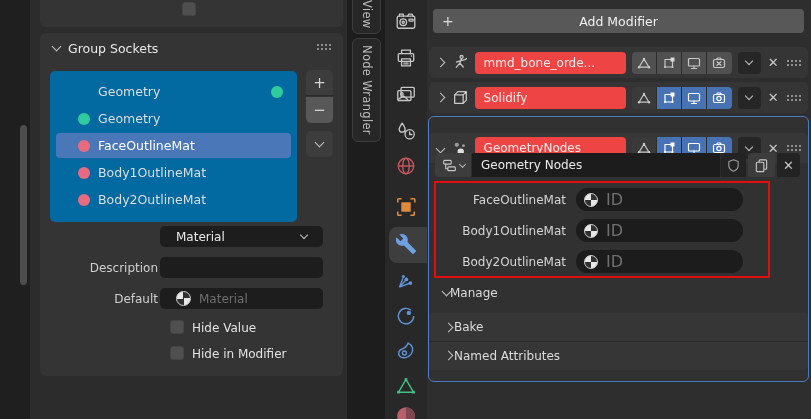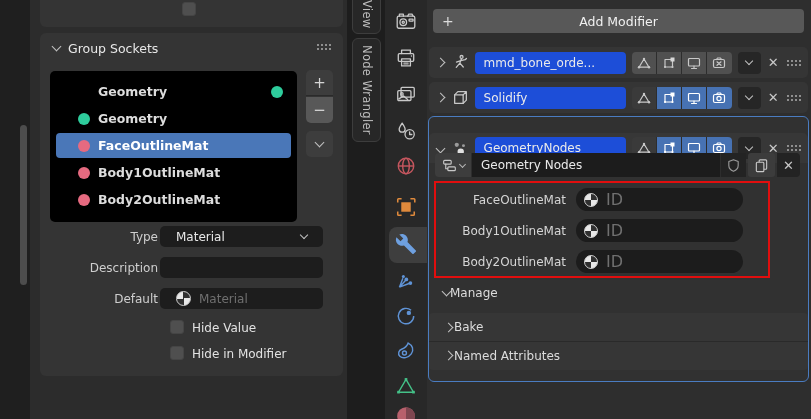--- a/index.html
+++ b/index.html
@@ -26,21 +26,21 @@
   .gs-title { position:absolute; left:28px; top:8px; font-size:12.5px; color:#e8e8e8; }
   .chev { display:inline-block; width:7px; height:7px;
     border-right:1.6px solid #c2c2c2; border-bottom:1.6px solid #c2c2c2; }
   .chev.down { transform:rotate(45deg); }
   .chev.right { transform:rotate(-45deg); }
   .grip { width:16px; height:8px;
     background-image:radial-gradient(circle,#8f8f8f 1.1px,transparent 1.4px);
     background-size:4px 4px; }
 
   .socket-list { position:absolute; left:10px; top:38px; width:247px; height:151px;
-    background:#000000; border-radius:5px; padding-top:7px;font-weight:bold; }
+    background:#0369a1; border-radius:5px; padding-top:7px; }
   .sock-row { position:relative; height:27px; display:flex; align-items:center; padding-left:28px; }
   .sock-row .sel-bg { position:absolute; left:6px; right:6px; top:1px; bottom:1px;
     background:#4a77b8; border-radius:4px; }
   .sock-row > * { position:relative; }
   .dot { width:12px; height:12px; border-radius:50%; margin-right:8px; flex:0 0 auto; }
   .dot.hidden { visibility:hidden; }
   .dot.green { background:#2ecc9c; }
   .dot.pink  { background:#e66a80; }
   .sock-label { font-size:12.5px; color:#dddddd; }
   .sock-row.selected .sock-label { color:#ffffff; }
@@ -83,21 +83,21 @@
   .add-mod { position:absolute; left:6px; right:7px; top:9px; height:24px; background:#585858;
     border-radius:4px; display:flex; align-items:center; justify-content:center;
     color:#f0f0f0; font-size:12.5px; }
   .add-mod .plus { position:absolute; left:9px; font-size:14px; color:#dcdcdc; }
 
   .mod-header { position:absolute; left:2px; right:3px; height:31px; background:#353535;
     border-radius:5px; display:flex; align-items:center; padding:0 7px; gap:6px; }
   .mod-header .expander { width:10px; display:flex; justify-content:center; }
   .mod-icon { width:17px; height:17px; flex:0 0 auto; }
   .mod-icon svg { width:17px; height:17px; }
-  .name-field { width:157px; height:22px; background:#1d4ed8; border-radius:4px;
+  .name-field { width:157px; height:22px; background:#ef4444; border-radius:4px;
     display:flex; align-items:center; padding:0 9px; color:#eaeaea; font-size:12px;
     white-space:nowrap; overflow:hidden; }
   .tgl-group { display:flex; margin-left:auto; border-radius:4px; overflow:hidden; }
   .tgl { width:26px; height:22px; display:flex; align-items:center; justify-content:center;
     background:#505050; border-right:1px solid #2d2d2d; }
   .tgl:last-child { border-right:none; }
   .tgl.on { background:#4772b3; }
   .tgl.offdark { background:#3a3a3a; }
   .tgl svg { width:14px; height:14px; }
   .extras-btn { width:24px; height:22px; background:#262626; border-radius:4px;
@@ -190,21 +190,20 @@
           <span class="sock-label">Body2OutlineMat</span>
         </div>
       </div>
 
       <div class="side-btn btn-add">+</div>
       <div class="side-btn btn-remove">−</div>
       <div class="side-btn btn-menu">
         <span class="chev down" style="margin-top:-3px;"></span>
       </div>
 
-      <div class="frow-label" style="top:197px;">Type</div>
       <div class="field" style="top:193px;">
         <span>Material</span>
         <span class="chev down"></span>
       </div>
 
       <div class="frow-label" style="top:228px;">Description</div>
       <div class="field" style="top:224px;">
         <span></span>
       </div>
 

